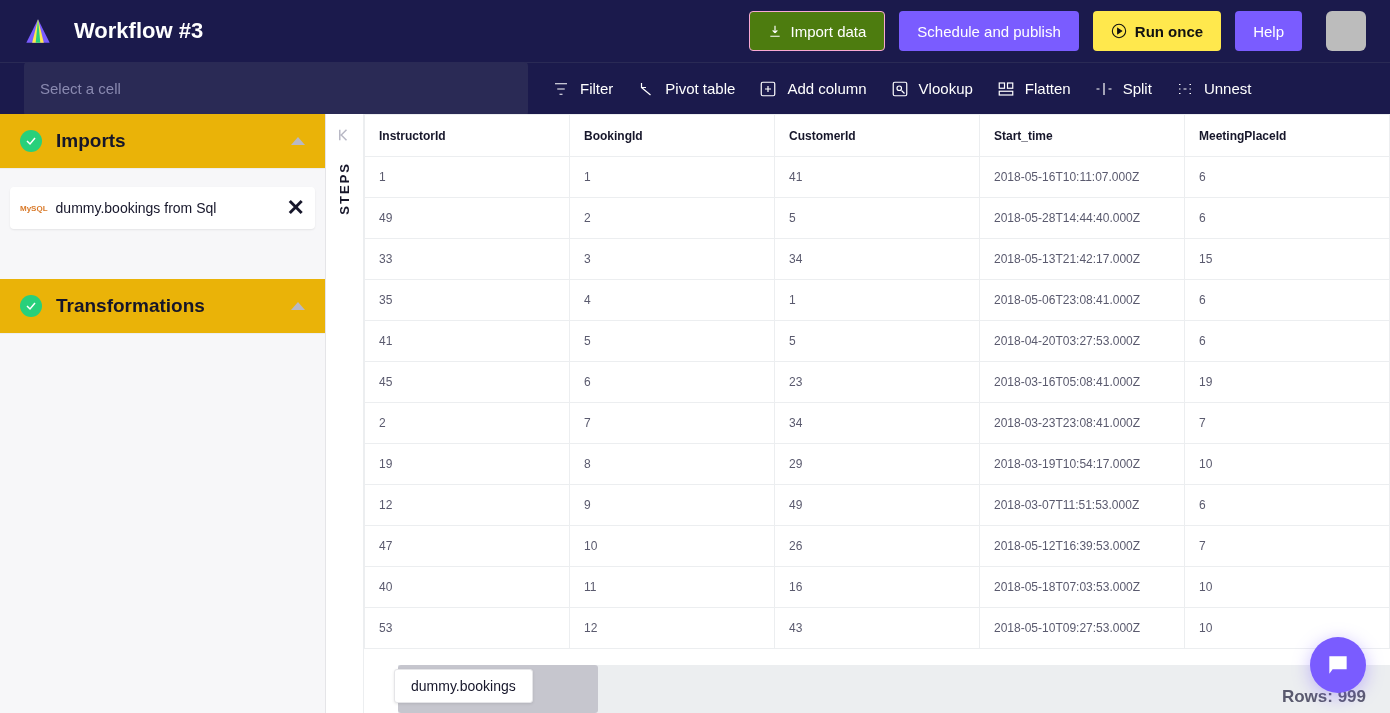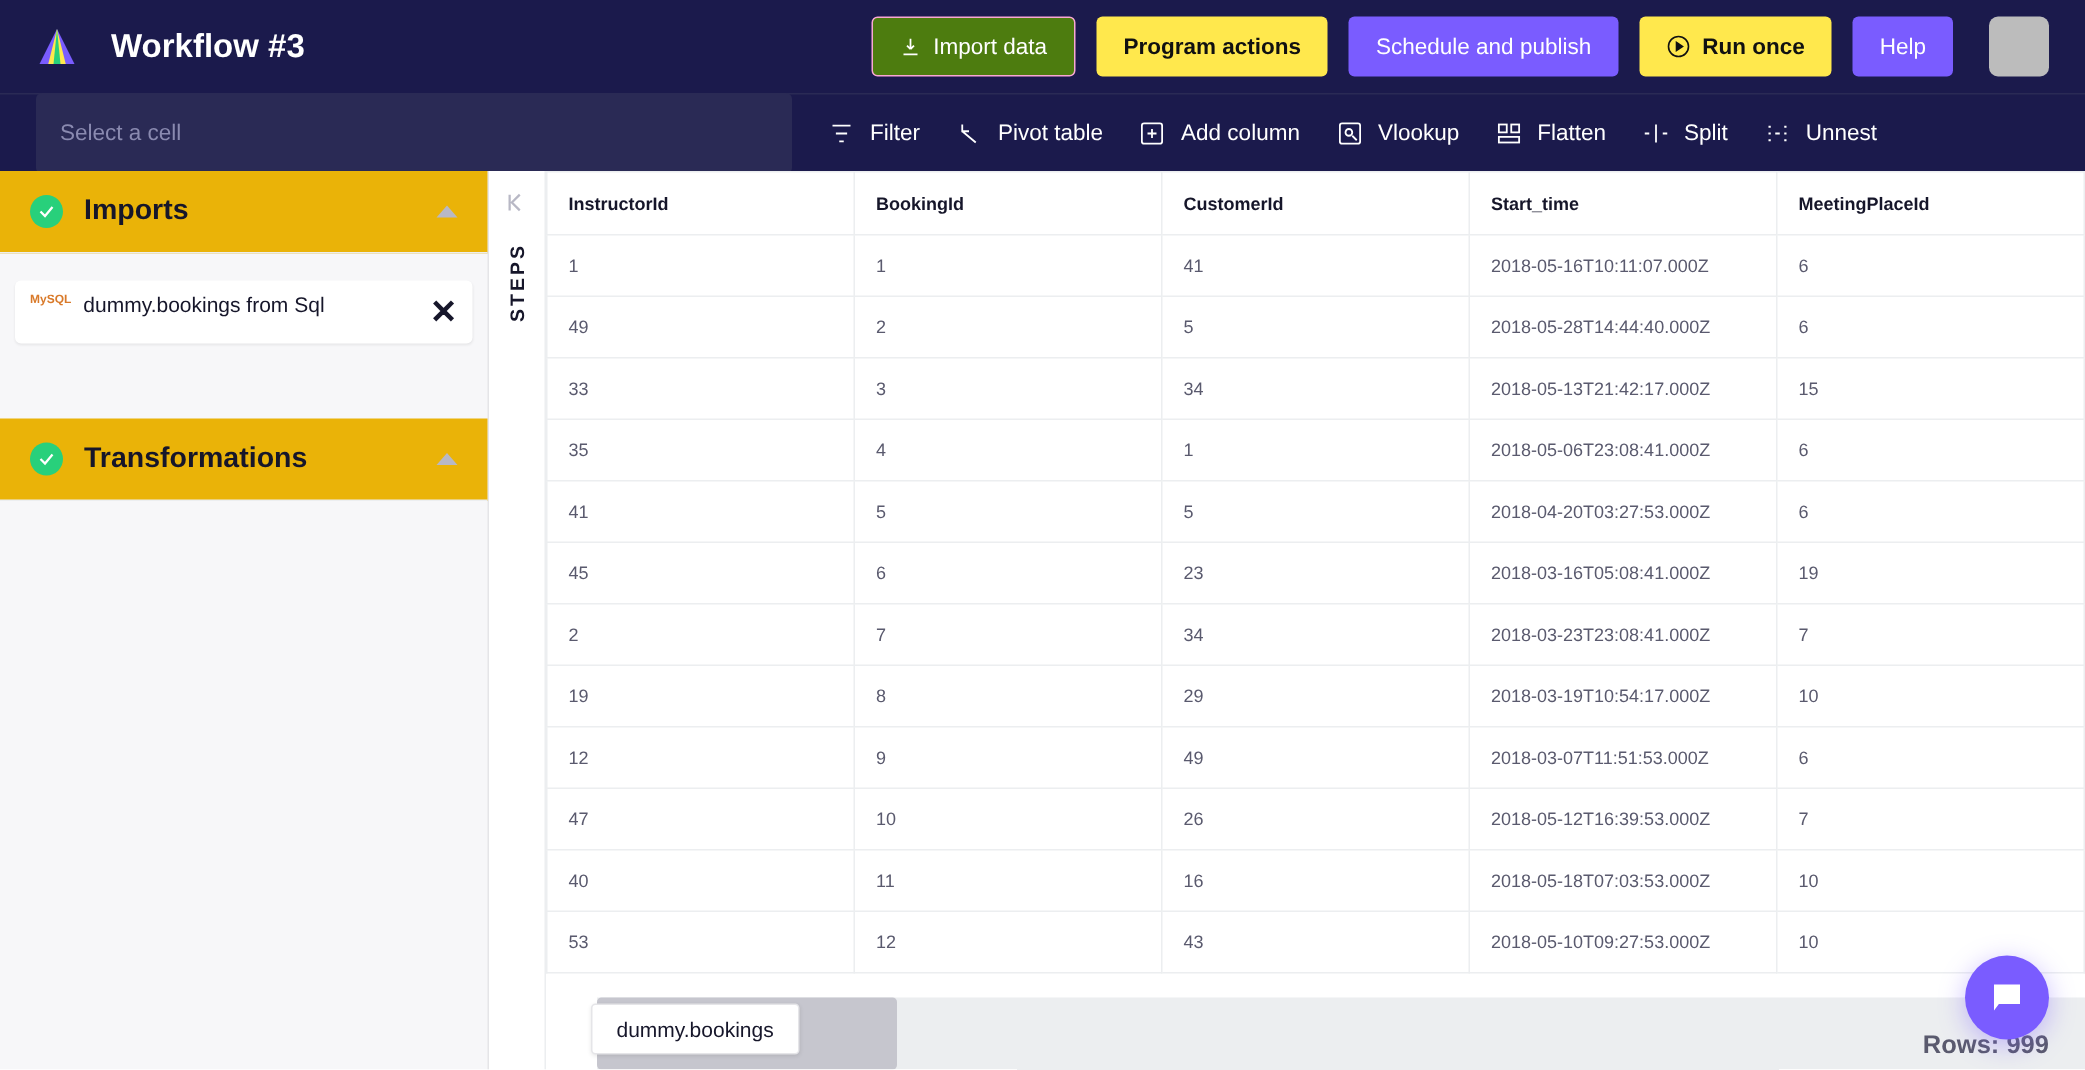--- a/index.html
+++ b/index.html
@@ -22,21 +22,21 @@
   .tool svg { width: 18px; height: 18px; fill: none; stroke: #fff; stroke-width: 1.6; }
   .main { display: flex; height: calc(713px - 114px); }
   .sidebar { width: 330px; background: #f7f7f9; border-right: 1px solid #e5e5e8; display: flex; flex-direction: column; position: relative; }
   .section { }
   .section-header { background: #eab308; display: flex; align-items: center; padding: 16px 20px; border-bottom: 1px solid #eceef0; cursor: pointer; }
   .check { width: 22px; height: 22px; border-radius: 50%; background: #28d07b; display: inline-flex; align-items: center; justify-content: center; margin-right: 14px; }
   .check svg { width: 12px; height: 12px; stroke: #fff; stroke-width: 3; fill: none; }
   .section-title { font-size: 19px; font-weight: 700; color: #16162a; flex: 1; }
   .collapse { width: 0; height: 0; border-left: 7px solid transparent; border-right: 7px solid transparent; border-bottom: 8px solid #b8b8c5; }
   .section-body { padding: 18px 10px; min-height: 110px; }
-  .import-pill { background: #fff; border-radius: 4px; box-shadow: 0 1px 2px rgba(0,0,0,0.08); display: flex; padding: 8px 10px; gap: 8px; }
+  .import-pill { background: #fff; border-radius: 4px; box-shadow: 0 1px 2px rgba(0,0,0,0.08); display: flex; align-items: center; padding: 8px 10px; gap: 8px; }
   .mysql-badge { font-size: 8px; color: #d97a2a; font-weight: bold; }
   .import-label { font-size: 14px; color: #16162a; flex: 1; }
   .close-x { font-size: 22px; font-weight: 700; color: #16162a; cursor: pointer; }
   .sidebar-footer { position: absolute; bottom: 0; left: 0; right: 0; height: 38px; display: flex; align-items: center; padding: 0 8px; background: #fff; border-top: 1px solid #eceef0; }
   .wf-label { font-size: 12px; letter-spacing: 1px; font-weight: 700; color: #16162a; }
   .toggle { width: 36px; height: 20px; background: #e5e5e8; border-radius: 10px; margin-left: 8px; position: relative; }
   .toggle::after { content: ""; position: absolute; width: 16px; height: 16px; background: #fff; border-radius: 50%; top: 2px; left: 2px; }
   .schedule-text { margin-left: auto; font-size: 12px; color: #b8b8c5; letter-spacing: 0.5px; }
   .content { flex: 1; display: flex; position: relative; }
   .steps-gutter { width: 38px; background: #fff; display: flex; flex-direction: column; align-items: center; padding-top: 12px; gap: 18px; border-right: 1px solid #eceef0;}
@@ -73,23 +73,20 @@
       </svg>
   </div>
   <div class="title">Workflow #3</div>
   <div class="spacer"></div>
   <button class="btn btn-dark">
     <svg width="14" height="14" viewBox="0 0 24 24" stroke="#fff" stroke-width="2" fill="none">
         <path d="M12 3v12m0 0l-4-4m4 4l4-4M4 21h16"></path>
       </svg>
     <span>Import data</span>
   </button>
-  <button class="btn btn-yellow">
-      <span>Program actions</span>
-    </button>
   <button class="btn btn-purple">
       <span>Schedule and publish</span>
     </button>
   <button class="btn btn-run">
     <svg width="16" height="16" viewBox="0 0 24 24" stroke="#111" stroke-width="1.6" fill="none">
         <circle cx="12" cy="12" r="10"></circle>
         <polygon points="10,8 16,12 10,16" fill="#111"></polygon>
       </svg>
     <span>Run once</span>
   </button>

